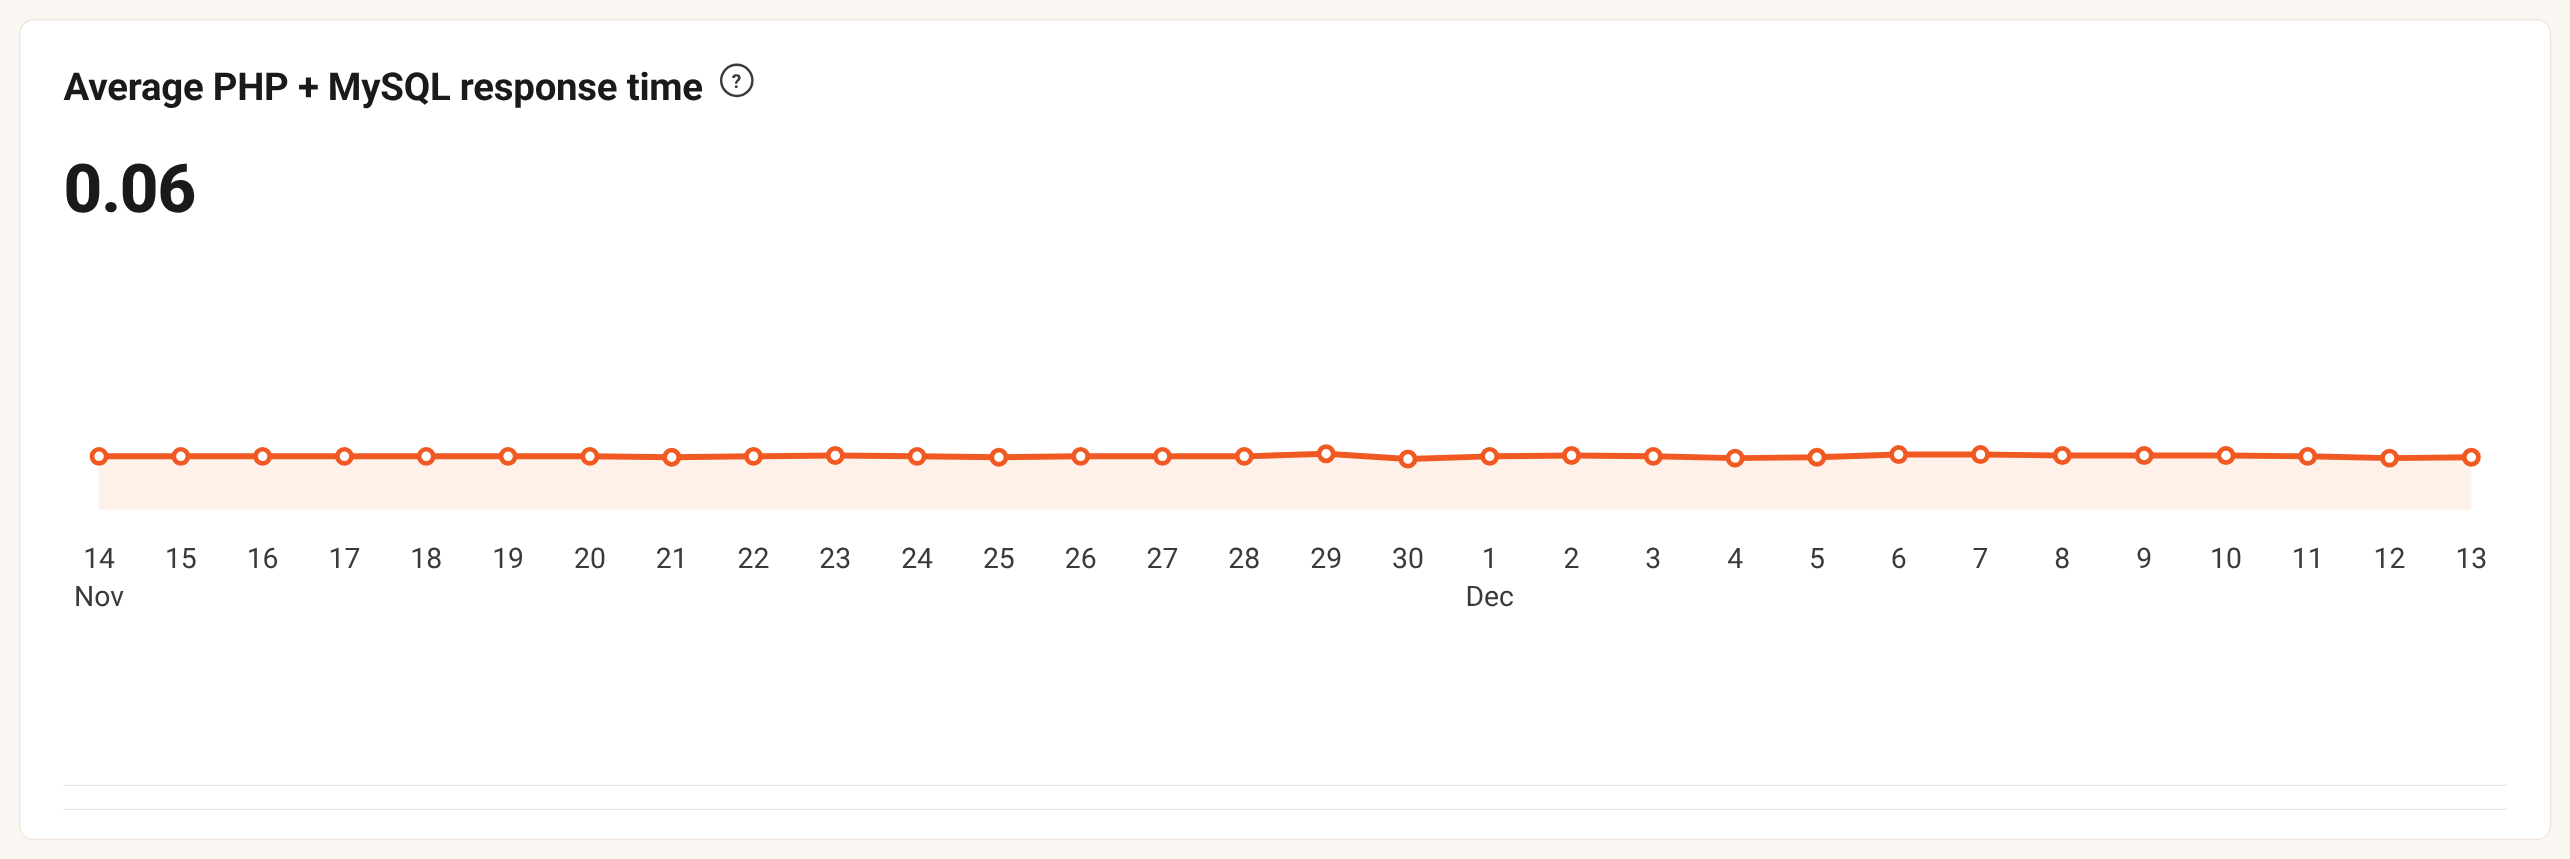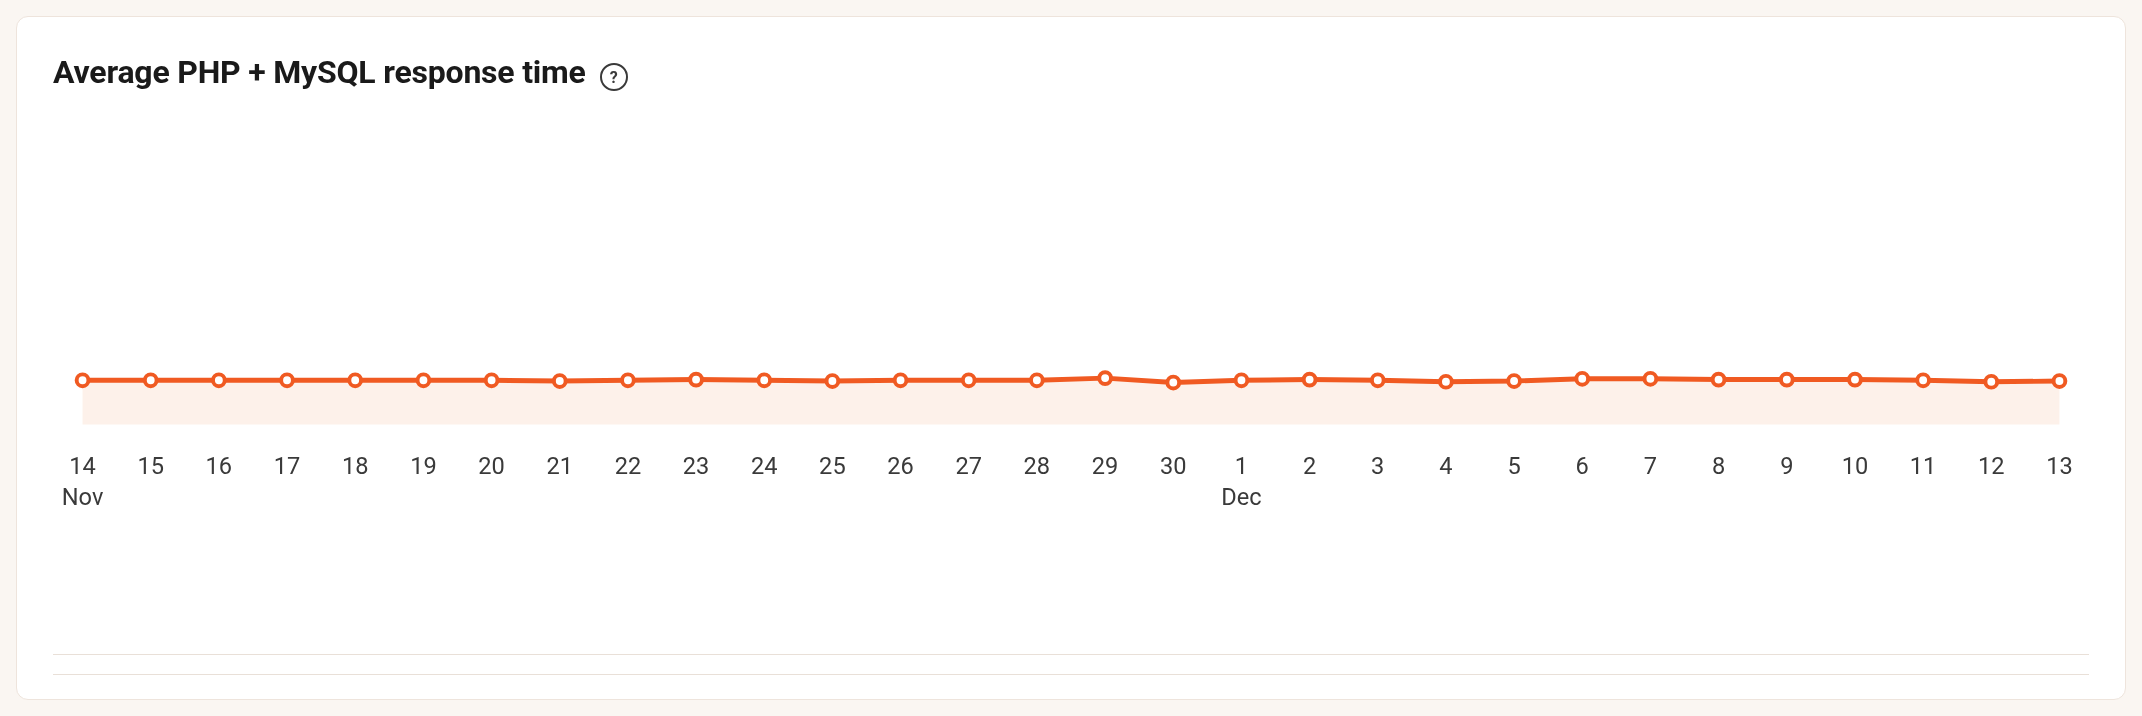--- a/index.html
+++ b/index.html
@@ -1,37 +1,38 @@
 <!DOCTYPE html>
 <html><head>
 <meta charset="utf-8">
 <style>
   html,body{margin:0;padding:0;background:#faf6f2;font-family:-apple-system,BlinkMacSystemFont,"Segoe UI",Roboto,Helvetica,Arial,sans-serif;color:#1a1a1a}
   .card{background:#fff;border:1px solid #eee4dc;border-radius:12px;margin:16px;box-sizing:border-box;padding:36px 36px 24px 36px;width:calc(2142px - 32px);height:calc(716px - 32px);position:relative}
-  .hdr{display:flex;align-items:flex-end;gap:14px}
+  .hdr{display:flex;align-items:flex-start;gap:14px}
   .title{font-size:32px;font-weight:700;letter-spacing:-0.2px}
   .help{width:24px;height:24px;border:2px solid #3a3a3a;border-radius:50%;display:inline-flex;align-items:center;justify-content:center;font-size:16px;font-weight:700;color:#3a3a3a;cursor:pointer}
   .big{font-size:56px;font-weight:800;letter-spacing:-1px;margin-top:34px}
   .chart-wrap{position:absolute;left:36px;right:36px;top:260px}
   svg{display:block;width:100%;height:auto}
   .tick text{font-size:24px;fill:#3a3a3a}
   .month text{font-size:24px;fill:#3a3a3a}
   .footer-rule{position:absolute;left:36px;right:36px;bottom:44px;border-top:1px solid #e9e0d8}
   .footer-rule2{position:absolute;left:36px;right:36px;bottom:24px;border-top:1px solid #e9e0d8}
 </style>
 </head>
 <body>
 
 <div class="card">
   <div class="hdr">
     <div class="title">Average PHP + MySQL response time</div>
     <div class="help">
         <span>?</span>
       </div>
   </div>
+  <div class="big">0.06</div>
 
   <div class="chart-wrap">
     <svg id="chart-svg" viewBox="0 0 2070 260">
         <path d="M30,150 L30.0,105.0 L99.3,105.0 L168.6,105.0 L237.9,105.0 L307.2,105.0 L376.6,105.0 L445.9,105.0 L515.2,105.8 L584.5,105.0 L653.8,104.3 L723.1,105.0 L792.4,105.8 L861.7,105.0 L931.0,105.0 L1000.3,105.0 L1069.7,102.8 L1139.0,107.3 L1208.3,105.0 L1277.6,104.3 L1346.9,105.0 L1416.2,106.5 L1485.5,105.8 L1554.8,103.5 L1624.1,103.5 L1693.4,104.3 L1762.8,104.3 L1832.1,104.3 L1901.4,105.0 L1970.7,106.5 L2040.0,105.8 L2040,150 Z" fill="#fdf1ea"></path>
         <path d="M30.0,105.0 L99.3,105.0 L168.6,105.0 L237.9,105.0 L307.2,105.0 L376.6,105.0 L445.9,105.0 L515.2,105.8 L584.5,105.0 L653.8,104.3 L723.1,105.0 L792.4,105.8 L861.7,105.0 L931.0,105.0 L1000.3,105.0 L1069.7,102.8 L1139.0,107.3 L1208.3,105.0 L1277.6,104.3 L1346.9,105.0 L1416.2,106.5 L1485.5,105.8 L1554.8,103.5 L1624.1,103.5 L1693.4,104.3 L1762.8,104.3 L1832.1,104.3 L1901.4,105.0 L1970.7,106.5 L2040.0,105.8" fill="none" stroke="#f05a22" stroke-width="5" stroke-linejoin="round" stroke-linecap="round"></path>
         <circle cx="30.0" cy="105.0" r="6" fill="#ffffff" stroke="#f05a22" stroke-width="4"></circle>
         <circle cx="99.3" cy="105.0" r="6" fill="#ffffff" stroke="#f05a22" stroke-width="4"></circle>
         <circle cx="168.6" cy="105.0" r="6" fill="#ffffff" stroke="#f05a22" stroke-width="4"></circle>
         <circle cx="237.9" cy="105.0" r="6" fill="#ffffff" stroke="#f05a22" stroke-width="4"></circle>
         <circle cx="307.2" cy="105.0" r="6" fill="#ffffff" stroke="#f05a22" stroke-width="4"></circle>

